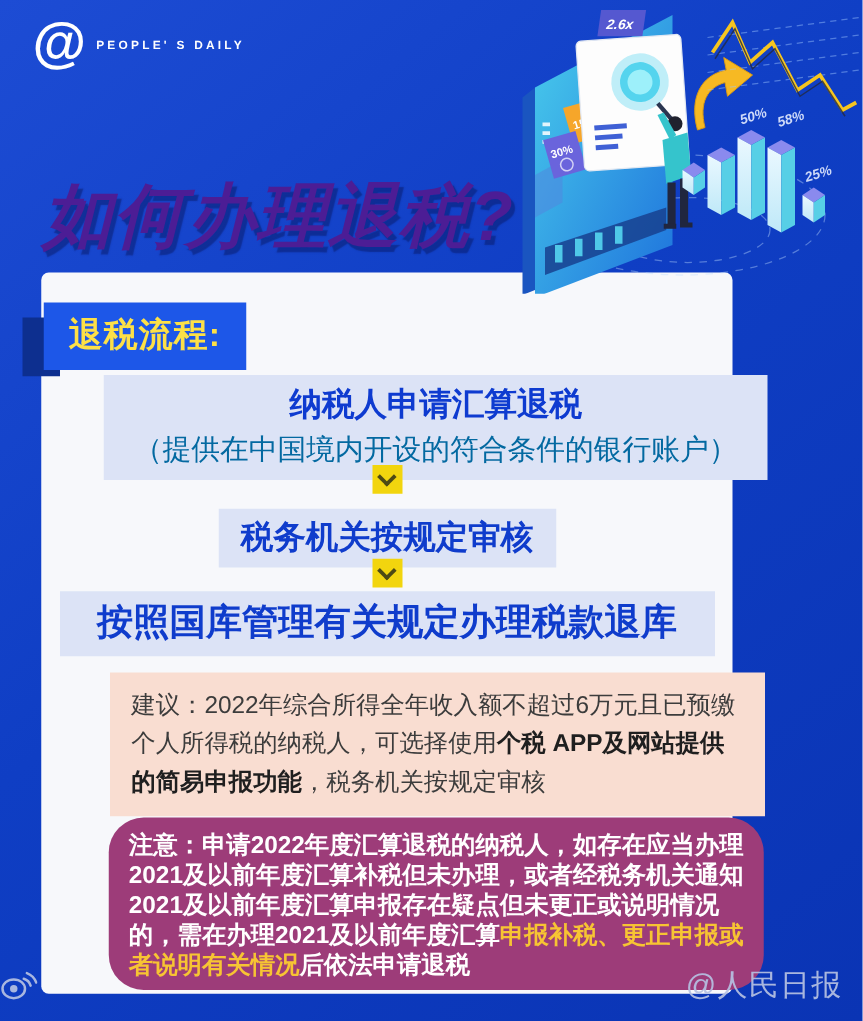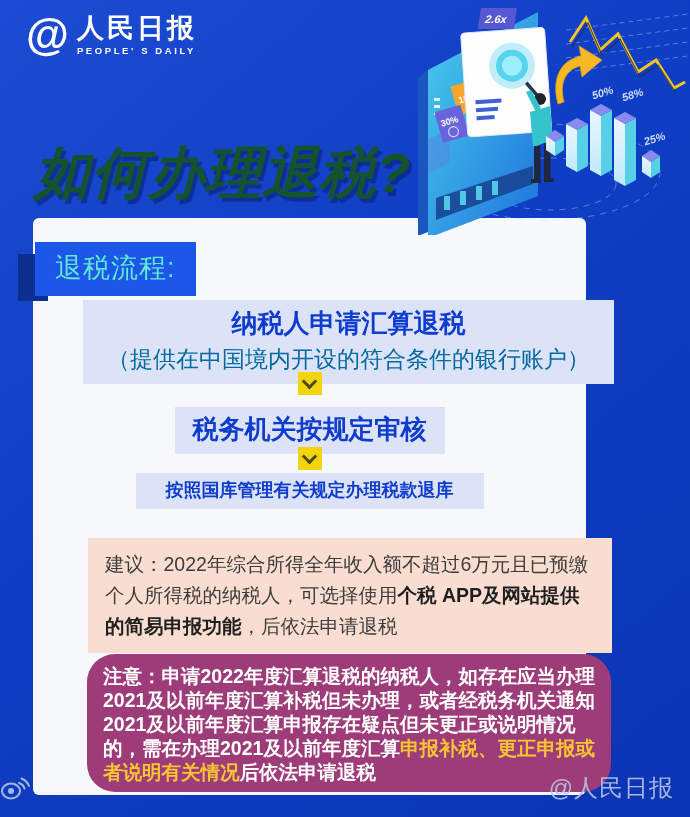--- a/index.html
+++ b/index.html
@@ -16,36 +16,36 @@
   }
   
   .logo{position:absolute;left:26px;top:13px;display:flex;align-items:center;gap:8px;color:#fff;z-index:5;}
   .logo-at{position:relative;font-size:44px;font-weight:bold;line-height:44px;}
   .logo-txt{display:flex;flex-direction:column;line-height:1;}
   .logo-cn{font-size:27px;font-weight:bold;letter-spacing:3px;}
   .logo-en{font-size:9.5px;letter-spacing:2.6px;margin-top:4px;font-weight:bold;}
   
   .title{
     position:absolute;left:34px;top:136px;z-index:5;
-    font-size:56px;font-weight:900;font-style:italic;color:#14532d;letter-spacing:1px;
+    font-size:56px;font-weight:900;font-style:italic;color:#4c1d95;letter-spacing:1px;
     text-shadow:3px 4px 1px rgba(8,24,100,.5);white-space:nowrap;
   }
   
   .card{position:absolute;left:33px;top:218px;width:553px;height:577px;background:#f7f8fb;border-radius:6px;z-index:2;}
   
   .flow-badge{position:absolute;left:18px;top:242px;z-index:4;}
   .flow-badge::before{content:"";position:absolute;left:0;top:12px;width:30px;height:47px;background:#0d2f8f;}
-  .flow-badge-inner{position:relative;margin-left:17px;background:#1d57e8;color:#5eead4;font-size:27px;font-weight:normal;letter-spacing:1px;padding:8px 20px 10px 20px;}
+  .flow-badge-inner{position:relative;margin-left:17px;background:#1d57e8;color:#fde047;font-size:27px;font-weight:bold;letter-spacing:1px;padding:8px 20px 10px 20px;}
   
   .step{position:absolute;background:#dce3f6;color:#0f3ccc;text-align:center;font-weight:bold;}
   .step1{left:50px;top:82px;width:531px;padding:6px 0 9px 0;}
   .step1-title{font-size:26px;color:#0e3bd0;}
   .step1-sub{font-size:23px;font-weight:normal;color:#0369a1;margin-top:3px;letter-spacing:0;}
   .step2{left:50%;transform:translateX(-50%);top:189px;font-size:26px;padding:5px 18px 7px;white-space:nowrap;}
-  .step3{left:50%;transform:translateX(-50%);top:255px;font-size:18px;padding:5px 30px 7px;white-space:nowrap;}
+  .step3{left:50%;transform:translateX(-50%);top:255px;font-size:29px;padding:5px 30px 7px;white-space:nowrap;}
   .chev{position:absolute;left:50%;transform:translateX(-50%);width:24px;height:23px;background:#f2d50e;display:flex;align-items:center;justify-content:center;}
   .chev i{display:block;width:8px;height:8px;border-right:3px solid #4d4a15;border-bottom:3px solid #4d4a15;transform:rotate(45deg);margin-top:-4px;}
   .chev1{top:154px;}
   .chev2{top:229px;}
   
   .suggestion{
     position:absolute;left:55px;top:320px;width:524px;box-sizing:border-box;
     background:#f9ddd1;color:#3c3c3c;font-size:19.5px;line-height:31px;
     padding:11px 17px;text-align:left;
   }
@@ -67,21 +67,20 @@
   .illus{position:absolute;left:398px;top:0;width:292px;height:235px;z-index:3;}
 </style>
 </head>
 <body>
 
 <div class="dots"></div>
 
 <div class="logo">
   <span class="logo-at">@</span>
   <span class="logo-txt">
-    <span class="logo-cn">人民日报</span>
     <span class="logo-en">PEOPLE' S DAILY</span>
   </span>
 </div>
 
 <div class="title">如何办理退税?</div>
 
 <svg class="illus" viewBox="0 0 292 235">
   <defs>
     <linearGradient id="scr" x1="0" y1="0" x2="1" y2="1">
       <stop offset="0" stop-color="#49cdec"></stop>
@@ -206,21 +205,21 @@
     </div>
 
   <div class="step step2">税务机关按规定审核</div>
 
   <div class="chev chev2">
       <i></i>
     </div>
 
   <div class="step step3">按照国库管理有关规定办理税款退库</div>
 
-  <div class="suggestion"><span>建议：2022年综合所得全年收入额不超过6万元且已预缴个人所得税的纳税人，可选择使用</span><b>个税 APP及网站提供的简易申报功能</b><span>，后依法申请退税</span></div>
+  <div class="suggestion"><span>建议：2022年综合所得全年收入额不超过6万元且已预缴个人所得税的纳税人，可选择使用</span><b>个税 APP及网站提供的简易申报功能</b><span>，税务机关按规定审核</span></div>
 
   <div class="notice"><span>注意：申请2022年度汇算退税的纳税人，如存在应当办理2021及以前年度汇算补税但未办理，或者经税务机关通知2021及以前年度汇算申报存在疑点但未更正或说明情况的，需在办理2021及以前年度汇算</span><span class="hl">申报补税、更正申报或者说明有关情况</span><span>后依法申请退税</span></div>
 </div>
 
 <div class="flow-badge">
   <div class="flow-badge-inner">退税流程:</div>
 </div>
 
 <div class="watermark">
   <svg width="30" height="24" viewBox="0 0 30 24">

